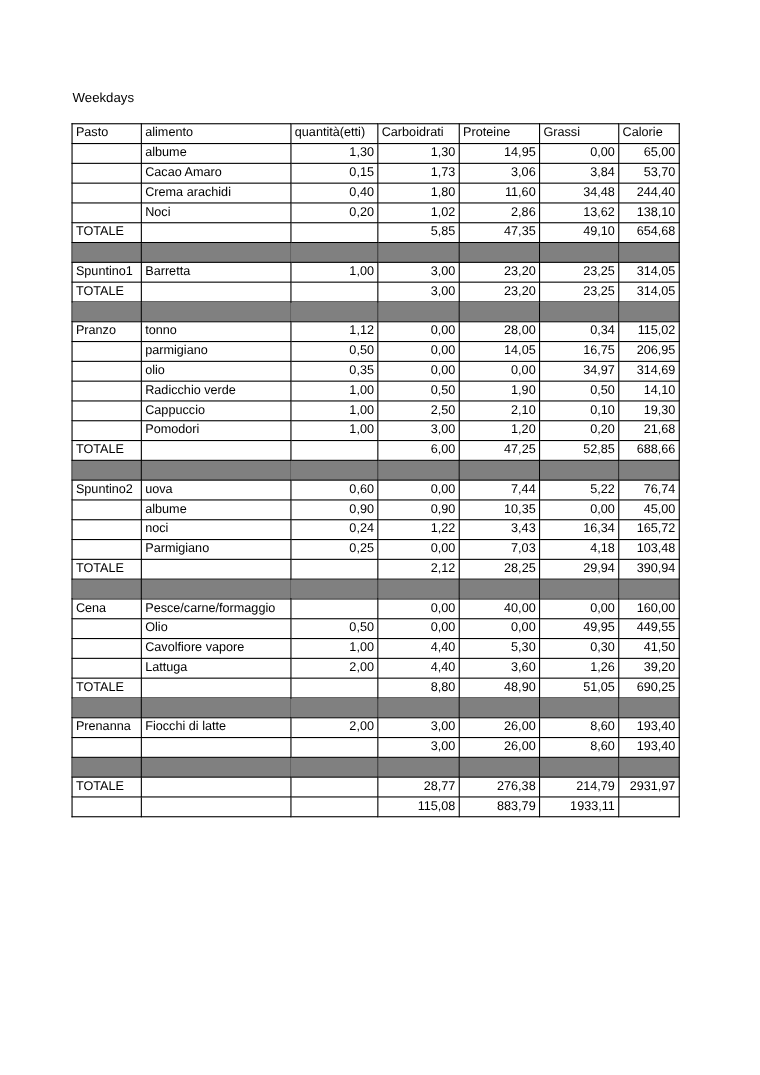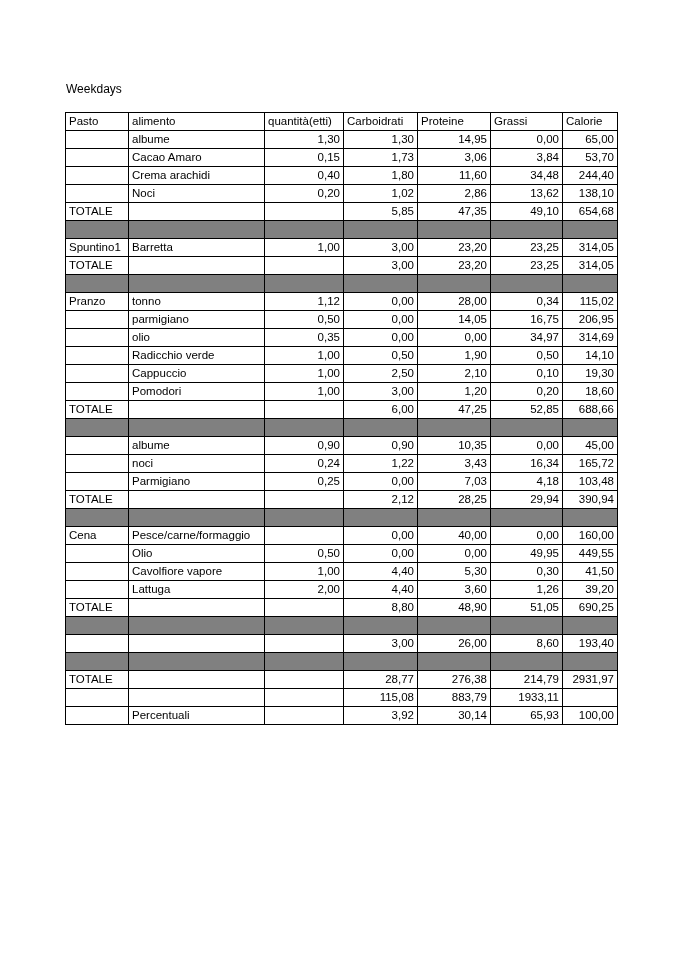--- a/index.html
+++ b/index.html
@@ -163,39 +163,48 @@
         <td class="num">0,10</td>
         <td class="num">19,30</td>
       </tr>
       <tr>
         <td></td>
         <td>Pomodori</td>
         <td class="num">1,00</td>
         <td class="num">3,00</td>
         <td class="num">1,20</td>
         <td class="num">0,20</td>
-        <td class="num">18,60</td>
+        <td class="num">21,68</td>
       </tr>
       <tr>
         <td>TOTALE</td>
         <td></td>
         <td class="num"></td>
         <td class="num">6,00</td>
         <td class="num">47,25</td>
         <td class="num">52,85</td>
         <td class="num">688,66</td>
       </tr>
       <tr class="sep">
         <td></td>
         <td></td>
         <td class="num"></td>
         <td class="num"></td>
         <td class="num"></td>
         <td class="num"></td>
         <td class="num"></td>
+      </tr>
+      <tr>
+        <td>Spuntino2</td>
+        <td>uova</td>
+        <td class="num">0,60</td>
+        <td class="num">0,00</td>
+        <td class="num">7,44</td>
+        <td class="num">5,22</td>
+        <td class="num">76,74</td>
       </tr>
       <tr>
         <td></td>
         <td>albume</td>
         <td class="num">0,90</td>
         <td class="num">0,90</td>
         <td class="num">10,35</td>
         <td class="num">0,00</td>
         <td class="num">45,00</td>
       </tr>
@@ -283,20 +292,29 @@
       <tr class="sep">
         <td></td>
         <td></td>
         <td class="num"></td>
         <td class="num"></td>
         <td class="num"></td>
         <td class="num"></td>
         <td class="num"></td>
       </tr>
       <tr>
+        <td>Prenanna</td>
+        <td>Fiocchi di latte</td>
+        <td class="num">2,00</td>
+        <td class="num">3,00</td>
+        <td class="num">26,00</td>
+        <td class="num">8,60</td>
+        <td class="num">193,40</td>
+      </tr>
+      <tr>
         <td></td>
         <td></td>
         <td class="num"></td>
         <td class="num">3,00</td>
         <td class="num">26,00</td>
         <td class="num">8,60</td>
         <td class="num">193,40</td>
       </tr>
       <tr class="sep">
         <td></td>
@@ -318,23 +336,14 @@
       </tr>
       <tr>
         <td></td>
         <td></td>
         <td class="num"></td>
         <td class="num">115,08</td>
         <td class="num">883,79</td>
         <td class="num">1933,11</td>
         <td class="num"></td>
       </tr>
-      <tr>
-        <td></td>
-        <td>Percentuali</td>
-        <td class="num"></td>
-        <td class="num">3,92</td>
-        <td class="num">30,14</td>
-        <td class="num">65,93</td>
-        <td class="num">100,00</td>
-      </tr>
     </tbody>
 </table>
 
 </body></html>

